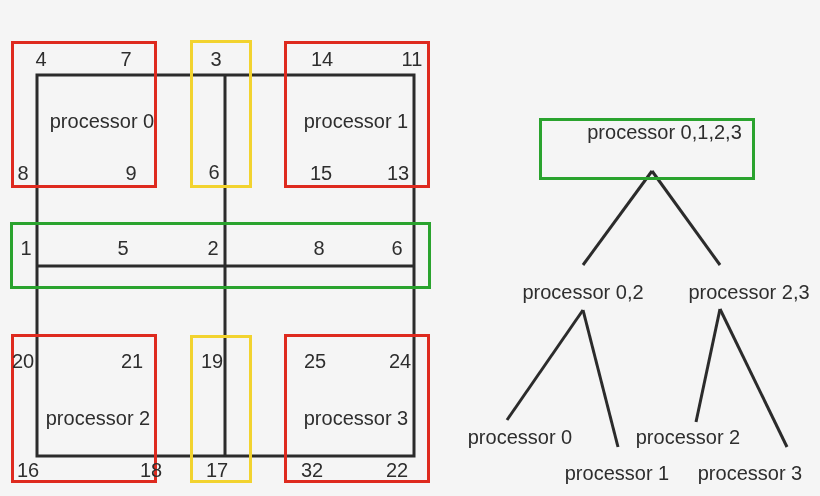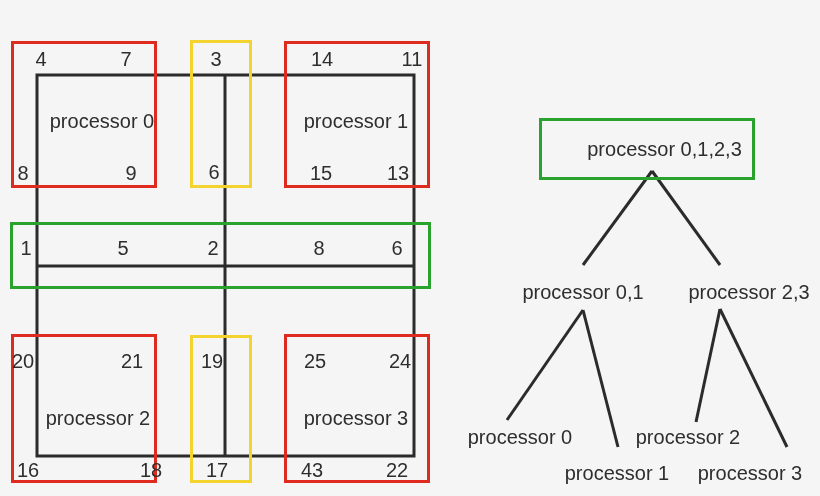--- a/index.html
+++ b/index.html
@@ -12,21 +12,21 @@
   .stage{position:relative;width:820px;height:496px;overflow:hidden;background:var(--background);}
   .lines{position:absolute;left:0;top:0;width:820px;height:496px;}
   .lines line,.lines rect{stroke:var(--line);stroke-width:3;fill:none;}
   .box{position:absolute;border:3px solid;background:transparent;}
   .box.red{border-color:var(--red);}
   .box.yellow{border-color:var(--yellow);}
   .box.green{border-color:var(--green);}
   .lbl{position:absolute;transform:translate(-50%,-50%);font-size:20px;
     white-space:nowrap;line-height:1;color:var(--text);}
   .rootbox{position:absolute;border:3px solid var(--green);background:transparent;
-    display:flex;align-items:center;justify-content:center;padding-left:35px;}
+    display:flex;justify-content:center;padding-left:35px;}
   .rootbox .rootlbl{font-size:20px;white-space:nowrap;color:var(--text);}
 </style>
 </head>
 <body>
 
 <div class="stage">
 
   <svg class="lines" viewBox="0 0 820 496" xmlns="http://www.w3.org/2000/svg">
 
     <rect x="37" y="75" width="377" height="381"></rect>
@@ -71,33 +71,33 @@
 
   <div class="lbl" style="left:23px;top:361px">20</div>
   <div class="lbl" style="left:132px;top:361px">21</div>
   <div class="lbl" style="left:212px;top:361px">19</div>
   <div class="lbl" style="left:315px;top:361px">25</div>
   <div class="lbl" style="left:400px;top:361px">24</div>
 
   <div class="lbl" style="left:28px;top:470px">16</div>
   <div class="lbl" style="left:151px;top:470px">18</div>
   <div class="lbl" style="left:217px;top:470px">17</div>
-  <div class="lbl" style="left:312px;top:470px">43</div>
+  <div class="lbl" style="left:312px;top:470px">32</div>
   <div class="lbl" style="left:397px;top:470px">22</div>
 
   <div class="lbl" style="left:102px;top:121px">processor 0</div>
   <div class="lbl" style="left:356px;top:121px">processor 1</div>
   <div class="lbl" style="left:98px;top:418px">processor 2</div>
   <div class="lbl" style="left:356px;top:418px">processor 3</div>
 
   <div class="rootbox" style="left:539px;top:118px;width:216px;height:62px">
     <span class="rootlbl">processor 0,1,2,3</span>
   </div>
 
-  <div class="lbl" style="left:583px;top:292px">processor 0,1</div>
+  <div class="lbl" style="left:583px;top:292px">processor 0,2</div>
   <div class="lbl" style="left:749px;top:292px">processor 2,3</div>
 
   <div class="lbl" style="left:520px;top:437px">processor 0</div>
   <div class="lbl" style="left:617px;top:473px">processor 1</div>
   <div class="lbl" style="left:688px;top:437px">processor 2</div>
   <div class="lbl" style="left:750px;top:473px">processor 3</div>
 
 </div>
 
 </body></html>

